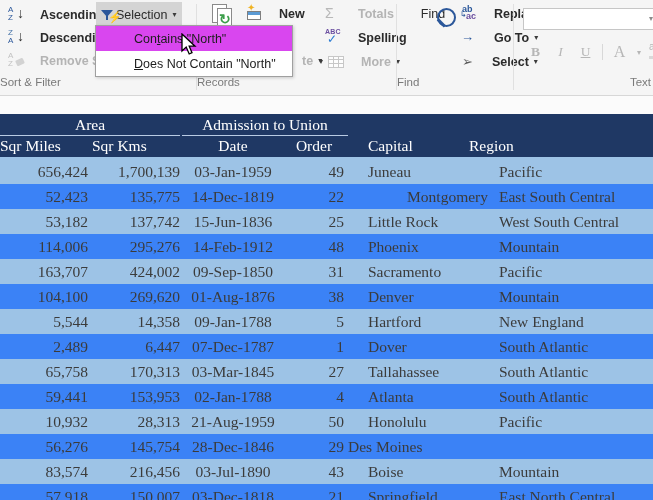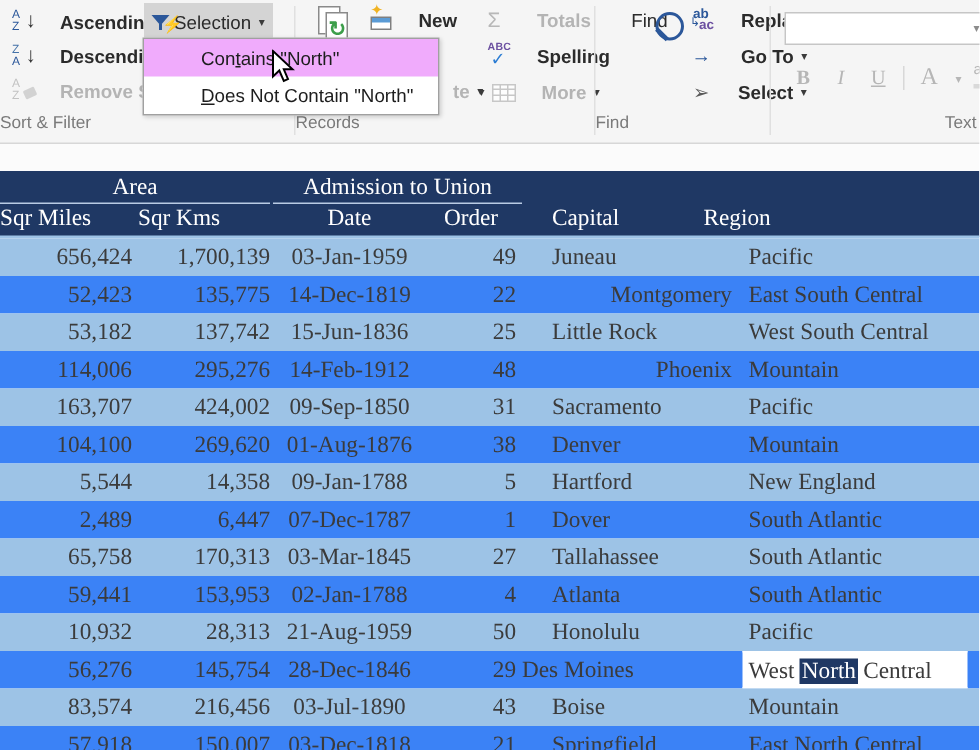--- a/index.html
+++ b/index.html
@@ -129,21 +129,21 @@
   
   .dropdown {
     position: absolute; left: 95px; top: 25px; width: 198px; height: 52px;
     background: #ffffff; border: 1px solid #a0a0a0; z-index: 30;
     box-shadow: 1px 1px 3px rgba(0,0,0,0.18);
   }
   .dd-item {
     position: relative; height: 25px; display: flex; align-items: center;
     padding-left: 38px; font-size: 12.5px; color: #1d1d1d; white-space: nowrap;
   }
-  .dd-item.hovered { background: #f0abfc; }
+  .dd-item.hovered { background: #d946ef; }
   .dd-item .u { text-decoration: underline; }
 
   
   .cursor-arrow { position: absolute; left: 181px; top: 33px; z-index: 40; }
 
   
   .sheet {
     position: absolute; left: 0; top: 96px; width: 653px; height: 404px;
     background: #ffffff; overflow: hidden;
     font-family: "Liberation Serif", serif;
@@ -394,21 +394,21 @@
           <div class="cell c-ctr" style="left: 184px; width: 98px;">15-Jun-1836</div>
           <div class="cell c-num" style="left: 284px; width: 60px;">25</div>
           <div class="cell c-txt" style="left: 368px; width: 120px;">Little Rock</div>
           <div class="cell c-txt" style="left: 499px; width: 154px;">West South Central</div>
         </div>
         <div class="row even" style="top: 75px;">
           <div class="cell c-num" style="left: 0px; width: 88px;">114,006</div>
           <div class="cell c-num" style="left: 92px; width: 88px;">295,276</div>
           <div class="cell c-ctr" style="left: 184px; width: 98px;">14-Feb-1912</div>
           <div class="cell c-num" style="left: 284px; width: 60px;">48</div>
-          <div class="cell c-txt" style="left: 368px; width: 120px; text-align: right;">Phoenix</div>
+          <div class="cell c-txt" style="left: 368px; width: 120px;">Phoenix</div>
           <div class="cell c-txt" style="left: 499px; width: 154px;">Mountain</div>
         </div>
         <div class="row odd" style="top: 100px;">
           <div class="cell c-num" style="left: 0px; width: 88px;">163,707</div>
           <div class="cell c-num" style="left: 92px; width: 88px;">424,002</div>
           <div class="cell c-ctr" style="left: 184px; width: 98px;">09-Sep-1850</div>
           <div class="cell c-num" style="left: 284px; width: 60px;">31</div>
           <div class="cell c-txt" style="left: 368px; width: 120px;">Sacramento</div>
           <div class="cell c-txt" style="left: 499px; width: 154px;">Pacific</div>
         </div>
@@ -459,21 +459,20 @@
           <div class="cell c-num" style="left: 284px; width: 60px;">50</div>
           <div class="cell c-txt" style="left: 368px; width: 120px;">Honolulu</div>
           <div class="cell c-txt" style="left: 499px; width: 154px;">Pacific</div>
         </div>
         <div class="row even" style="top: 275px;">
           <div class="cell c-num" style="left: 0px; width: 88px;">56,276</div>
           <div class="cell c-num" style="left: 92px; width: 88px;">145,754</div>
           <div class="cell c-ctr" style="left: 184px; width: 98px;">28-Dec-1846</div>
           <div class="cell c-num" style="left: 284px; width: 60px;">29</div>
           <div class="cell c-txt" style="left: 348px; width: 120px;">Des Moines</div>
-          <div class="cell c-txt active-cell" style="left: 495px; width: 150px; padding-left: 4px;"><span>West </span><span class="sel-text">North</span><span> Central</span></div>
         </div>
         <div class="row odd" style="top: 300px;">
           <div class="cell c-num" style="left: 0px; width: 88px;">83,574</div>
           <div class="cell c-num" style="left: 92px; width: 88px;">216,456</div>
           <div class="cell c-ctr" style="left: 184px; width: 98px;">03-Jul-1890</div>
           <div class="cell c-num" style="left: 284px; width: 60px;">43</div>
           <div class="cell c-txt" style="left: 368px; width: 120px;">Boise</div>
           <div class="cell c-txt" style="left: 499px; width: 154px;">Mountain</div>
         </div>
         <div class="row even" style="top: 325px;">

